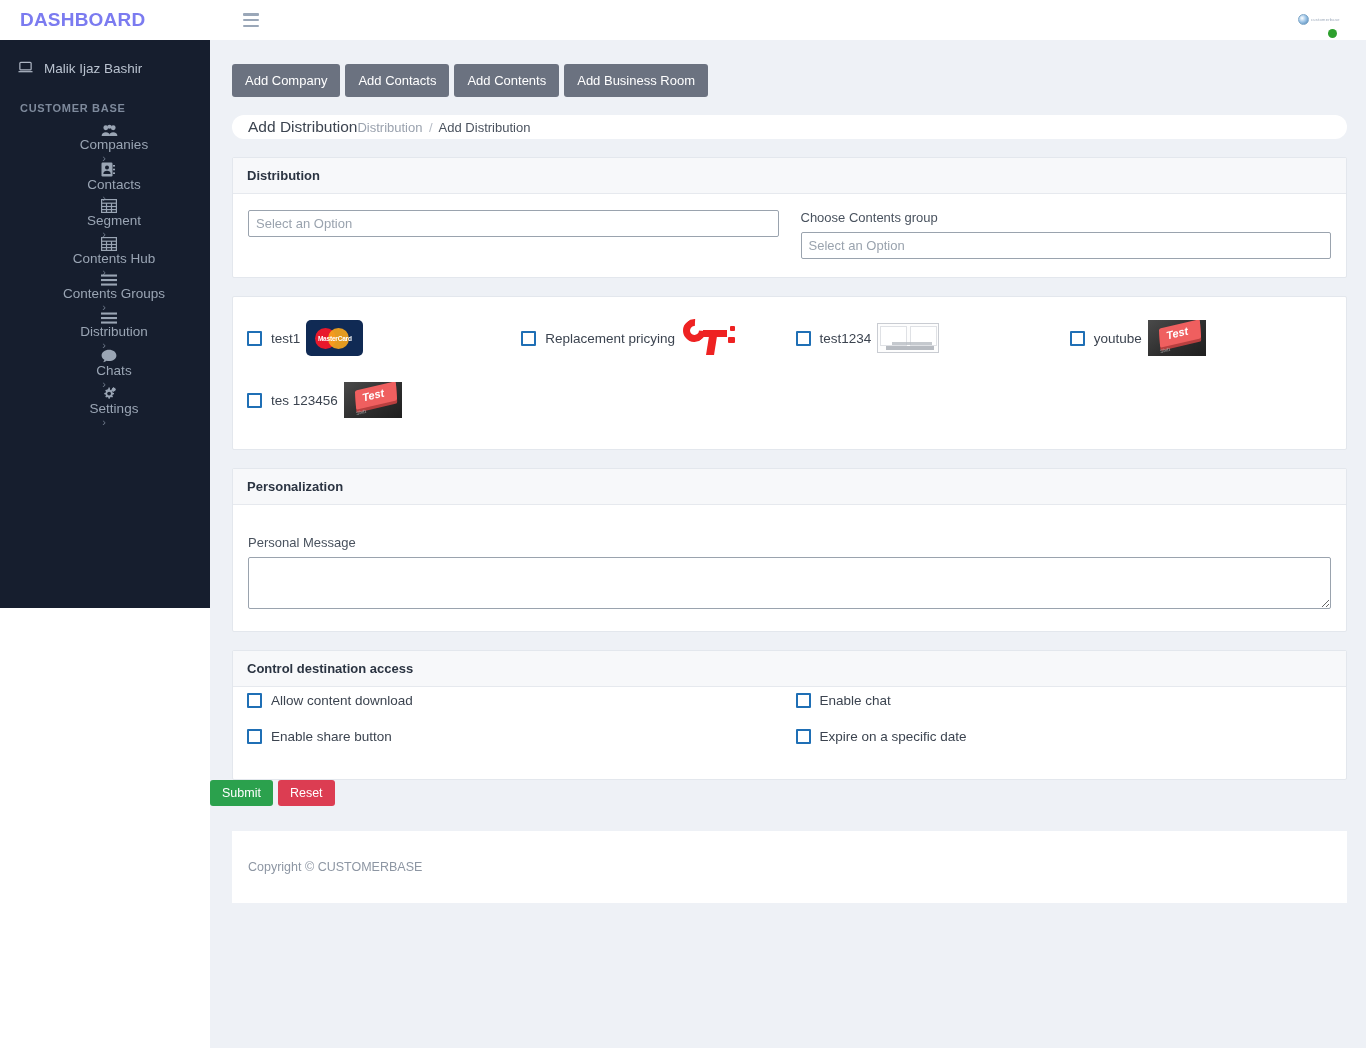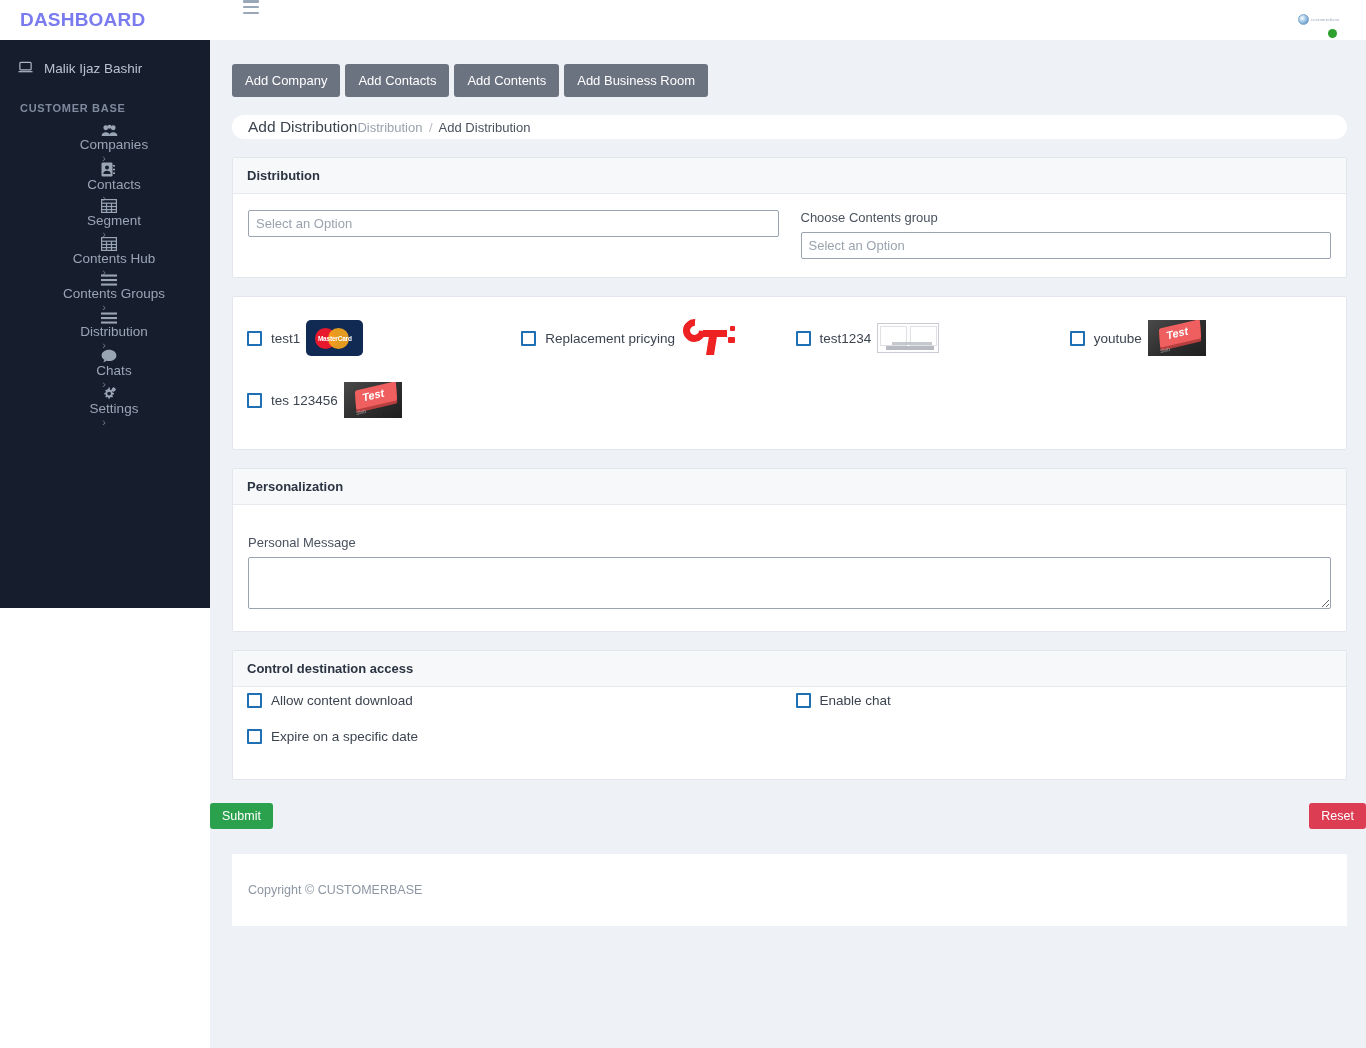--- a/index.html
+++ b/index.html
@@ -11,21 +11,21 @@
     background: #ffffff;
     font-family: "Liberation Sans", sans-serif;
   }
 
   .app { position: relative; width: 1366px; height: 1048px; }
 
   
   .topbar {
     position: absolute; top: 0; left: 0; width: 1366px; height: 40px;
     background: #ffffff;
-    display: flex; align-items: flex-start;
+    display: flex; align-items: center;
   }
   .brand {
     width: 210px; height: 40px;
     display: flex; align-items: center; padding-left: 20px;
     font-size: 19px; font-weight: bold; letter-spacing: .2px;
     color: #7b7bf0;
   }
   .topbar-right-pad { flex: 1; display: flex; align-items: center; }
   .hamburger {
     margin-left: 33px; width: 16px; height: 14px;
@@ -189,22 +189,21 @@
   .access-grid { display: flex; flex-wrap: wrap; padding: 6px 8px 14px 8px; }
   .access-item {
     width: 50%;
     display: flex; align-items: flex-start;
     height: 36px;
     padding-left: 6px;
   }
   .access-item .alabel { font-size: 13.5px; color: #3c4450; }
 
   .actions {
-    display: flex; justify-content: space-between; 
-    margin-top: 23px;
+    display: flex; justify-content: flex-start; gap: 5px;
   }
   .btn-submit {
     background: #2ba14d; color: #ffffff; border: none; border-radius: 3px;
     font-family: "Liberation Sans", sans-serif; font-size: 12.5px;
     padding: 6px 12px; cursor: pointer;
   }
   .btn-reset {
     background: #dc3d52; color: #ffffff; border: none; border-radius: 3px;
     font-family: "Liberation Sans", sans-serif; font-size: 12.5px;
     padding: 6px 12px; cursor: pointer;
@@ -555,20 +554,24 @@
         <div class="access-item">
           <div class="cbox"></div>
           <span class="alabel">Allow content download</span>
         </div>
         <div class="access-item">
           <div class="cbox"></div>
           <span class="alabel">Enable chat</span>
         </div>
         <div class="access-item">
           <div class="cbox"></div>
+          <span class="alabel">Enable share button</span>
+        </div>
+        <div class="access-item">
+          <div class="cbox"></div>
           <span class="alabel">Expire on a specific date</span>
         </div>
       </div>
     </div>
 
     <div class="actions">
       <button class="btn-submit">Submit</button>
       <button class="btn-reset">Reset</button>
     </div>
 

